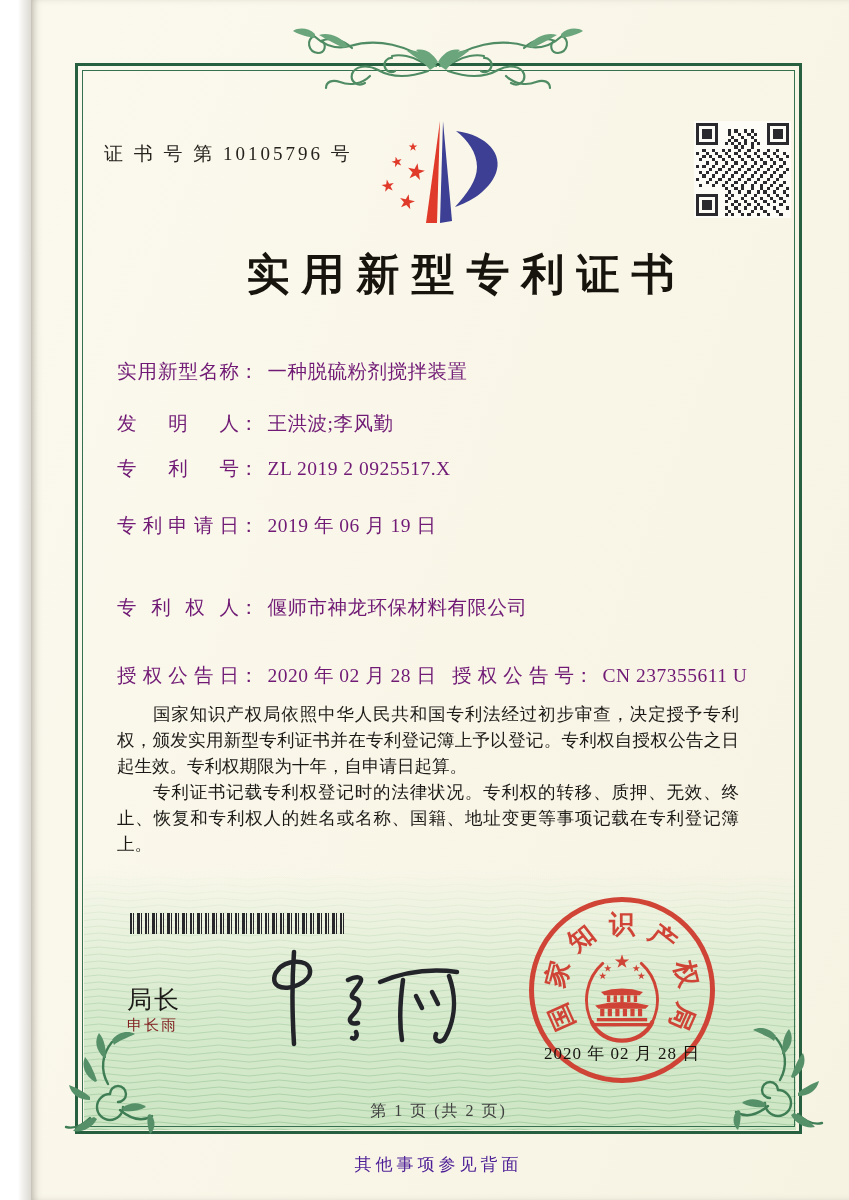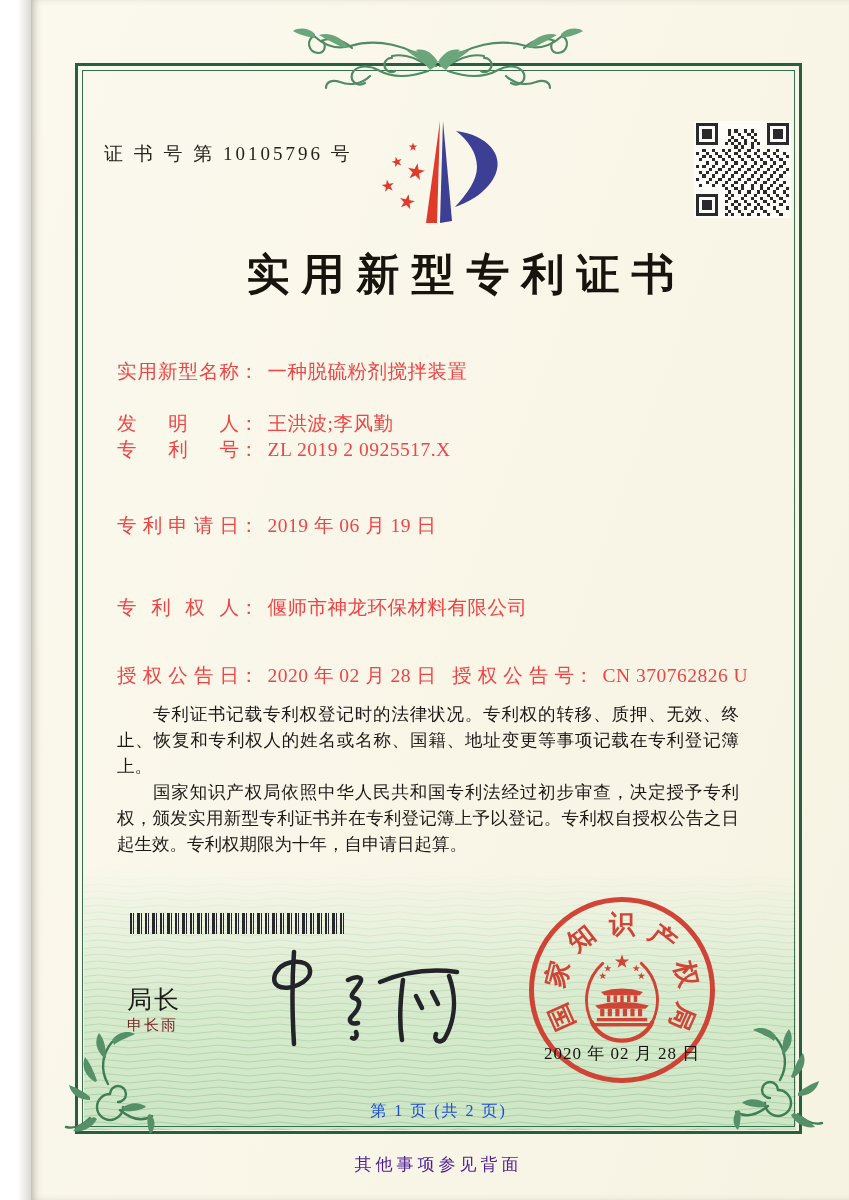--- a/index.html
+++ b/index.html
@@ -19,25 +19,25 @@
   .frame-inner{position:absolute;inset:4px;border:1.5px solid #35714f}
   .ornament{position:absolute;z-index:4;pointer-events:none}
   .dragon{left:278px;top:26px}
   .corner-l{left:60px;top:1030px}
   .corner-r{left:733px;top:1026px;transform:scaleX(-1)}
   .certno{position:absolute;left:104px;top:141px;font-size:19px;letter-spacing:3px;color:#26231e;z-index:2}
   .logo{position:absolute;left:360px;top:109px;z-index:2}
   .qr{position:absolute;left:694px;top:121px;z-index:2;background:#fdfcf7;padding:2px}
   .title{position:absolute;left:75px;width:783px;top:246px;text-align:center;
     font-size:43px;letter-spacing:12px;font-weight:600;color:#17130d;z-index:2}
-  .field{position:absolute;left:117px;font-size:19.5px;color:#ef4444;z-index:2;white-space:nowrap}
+  .field{position:absolute;left:117px;font-size:19.5px;color:#701a75;z-index:2;white-space:nowrap}
   .flabel{display:inline-block;width:122px;text-align:justify;text-align-last:justify;text-justify:inter-character}
   .fcolon{display:inline-block;margin-right:9px}
   .fvalue{letter-spacing:.5px}
-  .f1{top:358px}.f2{top:410px}.f3{top:436px}.f4{top:512px}.f5{top:594px}.f6{top:615px}
+  .f1{top:358px}.f2{top:410px}.f3{top:455px}.f4{top:512px}.f5{top:594px}.f6{top:615px}
   .grant1{top:662px}.grant2{top:662px;left:452px}
   .paras{position:absolute;left:117px;top:701px;width:622px;z-index:2;color:#1c1a17}
   .paras p{font-size:17.5px;line-height:26px;text-align:justify;text-indent:36px}
   .barcode{position:absolute;left:130px;top:913px;width:216px;height:21px;z-index:2;
     background:repeating-linear-gradient(90deg,#27262b 0 2px,transparent 2px 3px,
     #27262b 3px 4px,transparent 4px 7px,#27262b 7px 10px,transparent 10px 11px,
     #27262b 11px 12px,transparent 12px 15px)}
   .sig-post{position:absolute;left:127px;top:983px;font-size:25px;letter-spacing:2px;color:#1d1b18;z-index:2}
   .sig-name{position:absolute;left:127px;top:1016px;font-size:15px;letter-spacing:2px;color:#7f1d1d;z-index:2}
   .sig-svg{position:absolute;left:252px;top:946px;z-index:2}
@@ -49,21 +49,21 @@
   .c1{transform:translate(-50%,-50%) rotate(-76deg) translateY(-66px)}
   .c2{transform:translate(-50%,-50%) rotate(-38deg) translateY(-66px)}
   .c3{transform:translate(-50%,-50%) rotate(0deg) translateY(-66px)}
   .c4{transform:translate(-50%,-50%) rotate(38deg) translateY(-66px)}
   .c5{transform:translate(-50%,-50%) rotate(76deg) translateY(-66px)}
   .c6{transform:translate(-50%,-50%) rotate(114deg) translateY(-66px)}
   .seal-emblem{position:absolute;left:50%;top:54%;transform:translate(-50%,-50%)}
   .seal-date{position:absolute;left:521px;top:1042px;width:202px;text-align:center;
     font-size:17px;letter-spacing:1px;color:#16140f;z-index:2}
   .pageinfo{position:absolute;left:75px;width:727px;top:1101px;text-align:center;
-    font-size:16px;letter-spacing:2px;color:#1d4ed8;z-index:2}
+    font-size:16px;letter-spacing:2px;color:#404040;z-index:2}
   .backnote{position:absolute;left:75px;width:727px;top:1153px;text-align:center;
     font-size:17px;letter-spacing:4px;color:#4c1d95;z-index:2}
 </style>
 </head>
 <body>
 
 <div class="page">
   <div class="scan-strip"></div>
   <div class="paper"></div>
 
@@ -180,25 +180,25 @@
 
   <div class="title">实用新型专利证书</div>
 
   <div class="field f1"><span class="flabel">实用新型名称</span><span class="fcolon">：</span><span class="fvalue">一种脱硫粉剂搅拌装置</span></div>
   <div class="field f2"><span class="flabel">发明人</span><span class="fcolon">：</span><span class="fvalue">王洪波;李风勤</span></div>
   <div class="field f3"><span class="flabel">专利号</span><span class="fcolon">：</span><span class="fvalue">ZL 2019 2 0925517.X</span></div>
   <div class="field f4"><span class="flabel">专利申请日</span><span class="fcolon">：</span><span class="fvalue">2019 年 06 月 19 日</span></div>
   <div class="field f5"><span class="flabel">专利权人</span><span class="fcolon">：</span><span class="fvalue">偃师市神龙环保材料有限公司</span></div>
 
   <div class="field grant1"><span class="flabel">授权公告日</span><span class="fcolon">：</span><span class="fvalue">2020 年 02 月 28 日</span></div>
-  <div class="field grant2"><span class="flabel">授权公告号</span><span class="fcolon">：</span><span class="fvalue">CN 370762826 U</span></div>
+  <div class="field grant2"><span class="flabel">授权公告号</span><span class="fcolon">：</span><span class="fvalue">CN 237355611 U</span></div>
 
   <div class="paras">
+    <p>国家知识产权局依照中华人民共和国专利法经过初步审查，决定授予专利权，颁发实用新型专利证书并在专利登记簿上予以登记。专利权自授权公告之日起生效。专利权期限为十年，自申请日起算。</p>
     <p>专利证书记载专利权登记时的法律状况。专利权的转移、质押、无效、终止、恢复和专利权人的姓名或名称、国籍、地址变更等事项记载在专利登记簿上。</p>
-    <p>国家知识产权局依照中华人民共和国专利法经过初步审查，决定授予专利权，颁发实用新型专利证书并在专利登记簿上予以登记。专利权自授权公告之日起生效。专利权期限为十年，自申请日起算。</p>
   </div>
 
   <div class="barcode"></div>
 
   <div class="sig-post">局长</div>
   <div class="sig-name">申长雨</div>
 
   <svg class="sig-svg" width="215" height="105" viewBox="0 0 215 105">
     <g stroke="#23242a" stroke-width="4.5" fill="none" stroke-linecap="round" stroke-linejoin="round">
       <path d="M42 6 C40 34 40 66 42 98"></path>

